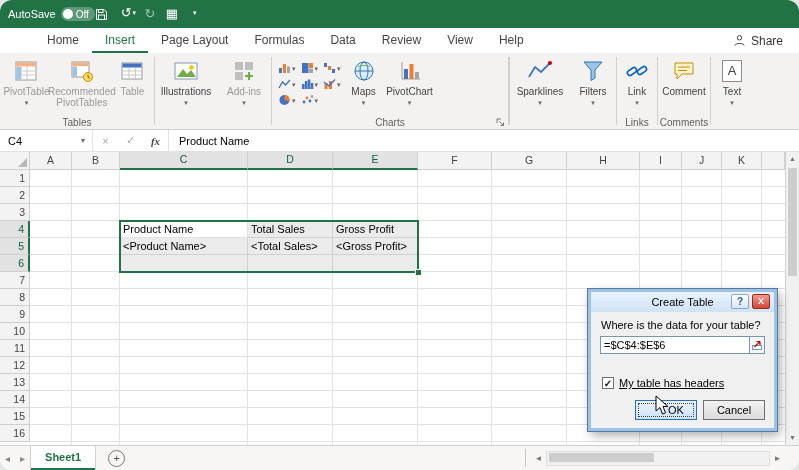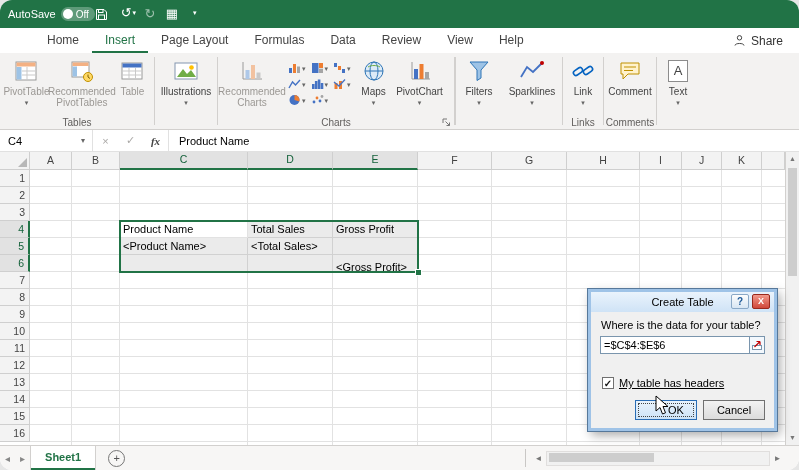--- a/index.html
+++ b/index.html
@@ -219,36 +219,38 @@
               <rect x="2" y="4" width="22" height="16" fill="#fff" stroke="#8496b0"></rect>
               <path d="M4 18 L10 10 L14 15 L18 11 L23 18 Z" fill="#70ad47"></path>
               <circle cx="18.5" cy="8.5" r="2.3" fill="#ffc000"></circle>
             </svg>
           </span>
         <span class="blabel">Illustrations</span>
         <span class="caret">▾</span>
       </div>
     </div>
 
+    <div class="rgroup" style="width:54px">
+      <div class="bigbtn graytxt" style="width:50px">
+        <span class="bicon">
+            <svg width="24" height="24" viewBox="0 0 24 24">
+              <rect x="3" y="3" width="8" height="8" fill="#bfbfbf"></rect>
+              <rect x="13" y="3" width="8" height="8" fill="#bfbfbf"></rect>
+              <rect x="3" y="13" width="8" height="8" fill="#bfbfbf"></rect>
+              <path d="M17 13 V21 M13 17 H21" stroke="#70ad47" stroke-width="2.2"></path>
+            </svg>
+          </span>
+        <span class="blabel">Add-ins</span>
+        <span class="caret">▾</span>
+      </div>
+    </div>
 
     <div class="gsep"></div>
 
     <div class="rgroup" style="width:236px">
-      <div class="bigbtn graytxt" style="width:64px">
-        <span class="bicon">
-            <svg width="26" height="24" viewBox="0 0 26 24">
-              <line x1="4" y1="3" x2="4" y2="20" stroke="#9a9a9a"></line>
-              <line x1="4" y1="20" x2="23" y2="20" stroke="#9a9a9a"></line>
-              <rect x="6.5" y="11" width="4" height="9" fill="#aec8e8"></rect>
-              <rect x="12" y="6" width="4" height="14" fill="#f2c2a0"></rect>
-              <rect x="17.5" y="13.5" width="4" height="6.5" fill="#c9c9c9"></rect>
-            </svg>
-          </span>
-        <span class="blabel">Recommended Charts</span>
-      </div>
       <div class="minigrid">
         <div class="minirow">
           <span class="minibtn">
               <svg width="13" height="12" viewBox="0 0 13 12">
                 <rect x="1" y="6" width="3" height="5" fill="#4472c4"></rect>
                 <rect x="5" y="2" width="3" height="9" fill="#ed7d31"></rect>
                 <rect x="9" y="4.5" width="3" height="6.5" fill="#a5a5a5"></rect>
               </svg>
               <span class="caret">▾</span>
             </span>
@@ -345,41 +347,41 @@
           </svg>
         </span>
       <div class="glabel">Charts</div>
     </div>
 
     <div class="gsep"></div>
 
 
     <div class="gsep"></div>
 
-    <div class="rgroup" style="width:46px">
-      <div class="bigbtn" style="width:42px">
-        <span class="bicon">
-            <svg width="22" height="24" viewBox="0 0 22 24">
-              <path d="M2 3 H20 L13 11 V19 L9 21.5 V11 Z" fill="#9dc3e6" stroke="#2e75b6"></path>
-            </svg>
-          </span>
-        <span class="blabel">Filters</span>
-        <span class="caret">▾</span>
-      </div>
-    </div>
-
     <div class="rgroup" style="width:60px">
       <div class="bigbtn" style="width:56px">
         <span class="bicon">
             <svg width="26" height="24" viewBox="0 0 26 24">
               <polyline points="2,18 8,8 14,13 23,4" fill="none" stroke="#4472c4" stroke-width="1.8"></polyline>
               <circle cx="23" cy="4" r="2" fill="#c00000"></circle>
             </svg>
           </span>
         <span class="blabel">Sparklines</span>
+        <span class="caret">▾</span>
+      </div>
+    </div>
+
+    <div class="rgroup" style="width:46px">
+      <div class="bigbtn" style="width:42px">
+        <span class="bicon">
+            <svg width="22" height="24" viewBox="0 0 22 24">
+              <path d="M2 3 H20 L13 11 V19 L9 21.5 V11 Z" fill="#9dc3e6" stroke="#2e75b6"></path>
+            </svg>
+          </span>
+        <span class="blabel">Filters</span>
         <span class="caret">▾</span>
       </div>
     </div>
 
     <div class="gsep"></div>
 
     <div class="rgroup" style="width:40px">
       <div class="bigbtn" style="width:36px">
         <span class="bicon">
             <svg width="24" height="24" viewBox="0 0 24 24">
@@ -495,21 +497,21 @@
         <div class="hline" style="top: 237px;"></div>
         <div class="hline" style="top: 254px;"></div>
         <div class="hline" style="top: 271px;"></div>
         <div class="selshade" style="left: 90px; top: 51px; width: 298px; height: 51px;"></div>
         <div class="activecell" style="left: 90px; top: 51px; width: 128px; height: 17px;"></div>
         <div class="celltext" style="left: 93px; top: 51px; width: 123px;">Product Name</div>
         <div class="celltext" style="left: 221px; top: 51px; width: 80px;">Total Sales</div>
         <div class="celltext" style="left: 306px; top: 51px; width: 80px;">Gross Profit</div>
         <div class="celltext" style="left: 93px; top: 68px; width: 123px;">&lt;Product Name&gt;</div>
         <div class="celltext" style="left: 221px; top: 68px; width: 80px;">&lt;Total Sales&gt;</div>
-        <div class="celltext" style="left: 306px; top: 68px; width: 80px; margin-top: 21px;">&lt;Gross Profit&gt;</div>
+        <div class="celltext" style="left: 306px; top: 68px; width: 80px;">&lt;Gross Profit&gt;</div>
         <div class="selborder" style="left: 89px; top: 50px; width: 300px; height: 53px;"></div>
         <div class="fillhandle" style="left: 385px; top: 99px;"></div>
       </div>
   </div>
 
   <div class="vscroll">
     <div class="vs-btn vs-up">▲</div>
     <div class="vs-thumb"></div>
     <div class="vs-btn vs-down">▼</div>
   </div>

